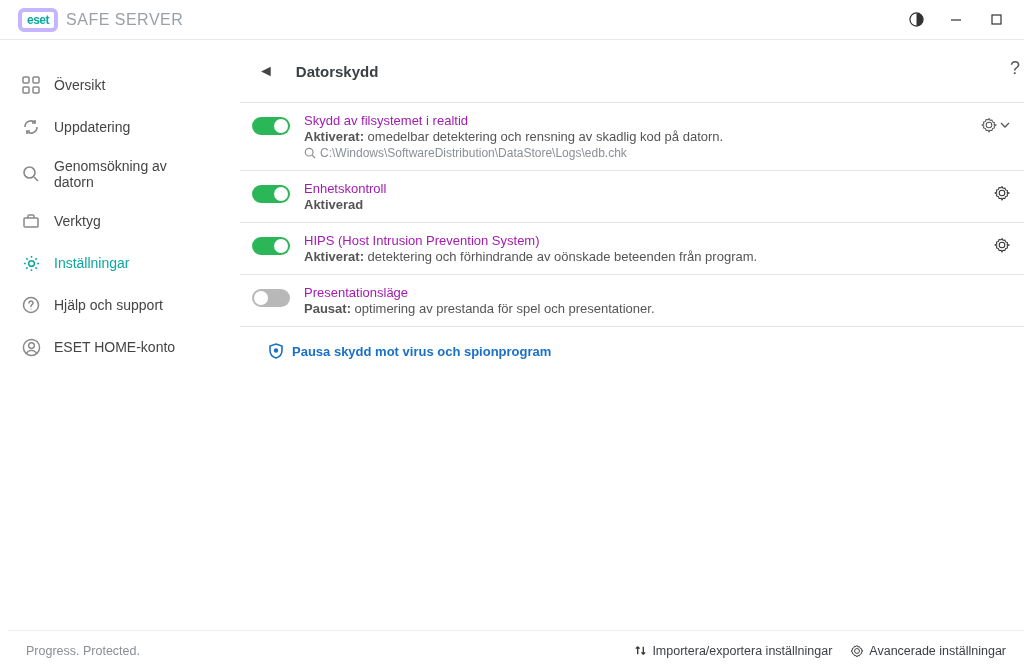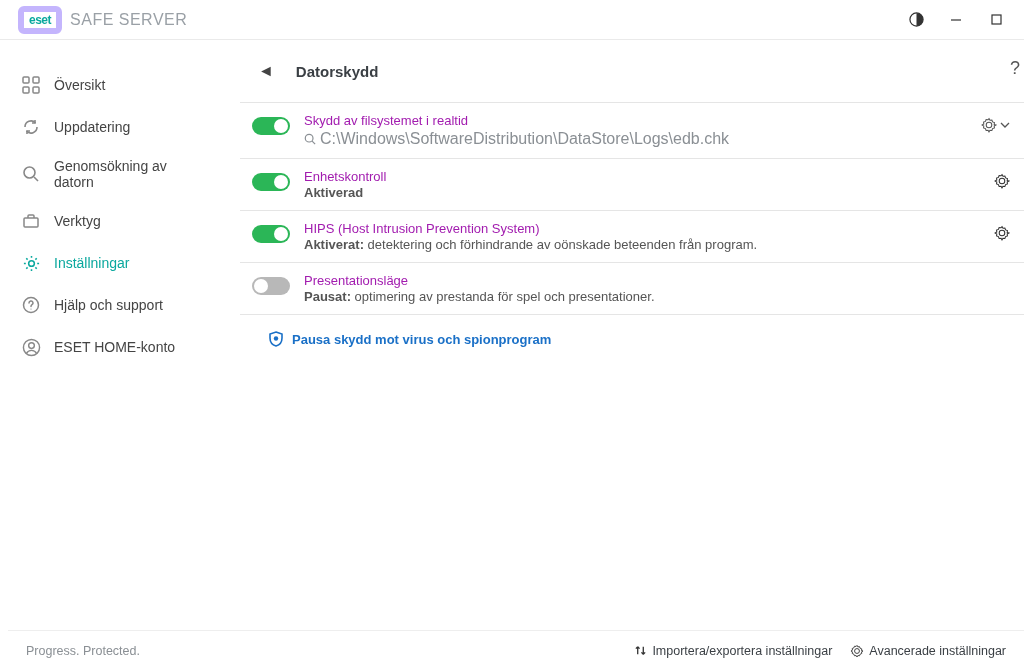--- a/index.html
+++ b/index.html
@@ -1,18 +1,18 @@
 <!DOCTYPE html>
 <html><head>
 <meta charset="utf-8">
 <style>
 * { box-sizing: border-box; margin: 0; padding: 0; font-family: "Segoe UI", Arial, sans-serif; }
 body { background: #fff; width: 1024px; height: 670px; overflow: hidden; position: relative; }
 .titlebar { height: 40px; display: flex; align-items: center; padding: 0 8px 0 18px; border-bottom: 1px solid #eaeaea; }
-.logo-badge { background: #fff; border: 6px solid #c4b5fd; border-radius: 6px; color: #0aa89e; font-weight: 700; font-size: 12px; padding: 1px 5px; letter-spacing: -0.5px; }
+.logo-badge { background: #fff; border: 4px solid #c4b5fd; border-radius: 6px; color: #0aa89e; font-weight: 700; font-size: 12px; padding: 1px 5px; letter-spacing: -0.5px; }
 .logo-text { margin-left: 8px; font-size: 16px; color: #9aa0a6; letter-spacing: 0.5px; }
 .titlebar-spacer { flex: 1; }
 .titlebar-btn { width: 40px; height: 30px; display: flex; align-items: center; justify-content: center; color: #444; cursor: pointer; }
 .layout { display: flex; height: 590px; }
 .sidebar { width: 240px; padding-top: 24px; }
 .nav-item { display: flex; align-items: center; padding: 10px 0 10px 20px; color: #444; font-size: 14px; cursor: pointer; }
 .nav-item .ico { width: 22px; height: 22px; margin-right: 12px; display: flex; align-items: center; justify-content: center; color: #888; }
 .nav-item.active { color: #0aa89e; }
 .nav-item.active .ico { color: #0aa89e; }
 .main { flex: 1; padding: 18px 0 0 0; position: relative; }
@@ -25,21 +25,21 @@
 .toggle { width: 38px; height: 18px; border-radius: 10px; position: relative; margin: 4px 14px 0 0; cursor: pointer; flex-shrink: 0; }
 .toggle.on { background: #2bb657; }
 .toggle.off { background: #b8b8b8; }
 .toggle .knob { position: absolute; width: 14px; height: 14px; background: #fff; border-radius: 50%; top: 2px; }
 .toggle.on .knob { right: 2px; }
 .toggle.off .knob { left: 2px; }
 .row-body { flex: 1; }
 .row-title { font-size: 13px; font-weight: 400; color: #a21caf; }
 .row-desc { font-size: 13px; color: #555; margin-top: 1px; }
 .row-desc .st { font-weight: 600; }
-.row-path { font-size: 16px; color: #8a8f94; margin-top: 2px; display: flex; align-items: center; }
+.row-path { font-size: 12px; color: #8a8f94; margin-top: 2px; display: flex; align-items: center; }
 .row-path .mag { margin-right: 4px; }
 .row-gear { color: #555; cursor: pointer; padding: 4px; display: flex; align-items: center; }
 .pause-link { display: flex; align-items: center; padding: 16px 0 0 28px; color: #1a70c7; font-weight: 600; font-size: 13px; cursor: pointer; }
 .pause-link svg { margin-right: 8px; }
 .footer { position: absolute; bottom: 0; left: 8px; right: 0; height: 40px; display: flex; align-items: center; padding: 0 18px; font-size: 12.5px; color: #3a3f44; border-top: 1px solid #eee; }
 .footer .slogan { color: #8a8f94; flex: 1; }
 .footer-link { display: flex; align-items: center; margin-left: 18px; cursor: pointer; font-weight: 500; }
 .footer-link svg { margin-right: 5px; }
 </style>
 </head>
@@ -147,20 +147,21 @@
     <span class="help-q">?</span>
 
     <div class="rows">
 
       <div class="row">
         <div class="toggle on">
             <div class="knob"></div>
           </div>
         <div class="row-body">
           <div class="row-title">Skydd av filsystemet i realtid</div>
+          <div class="row-desc"><span class="st">Aktiverat:</span> <span>omedelbar detektering och rensning av skadlig kod på datorn.</span></div>
           <div class="row-path">
             <svg class="mag" width="12" height="12" viewBox="0 0 14 14" fill="none" stroke="#8a8f94" stroke-width="1.4">
                 <circle cx="6" cy="6" r="4.5"></circle>
                 <line x1="9.5" y1="9.5" x2="13" y2="13"></line>
               </svg>
             <span>C:\Windows\SoftwareDistribution\DataStore\Logs\edb.chk</span>
           </div>
         </div>
         <div class="row-gear">
           <svg width="16" height="16" viewBox="0 0 20 20" fill="#555">

